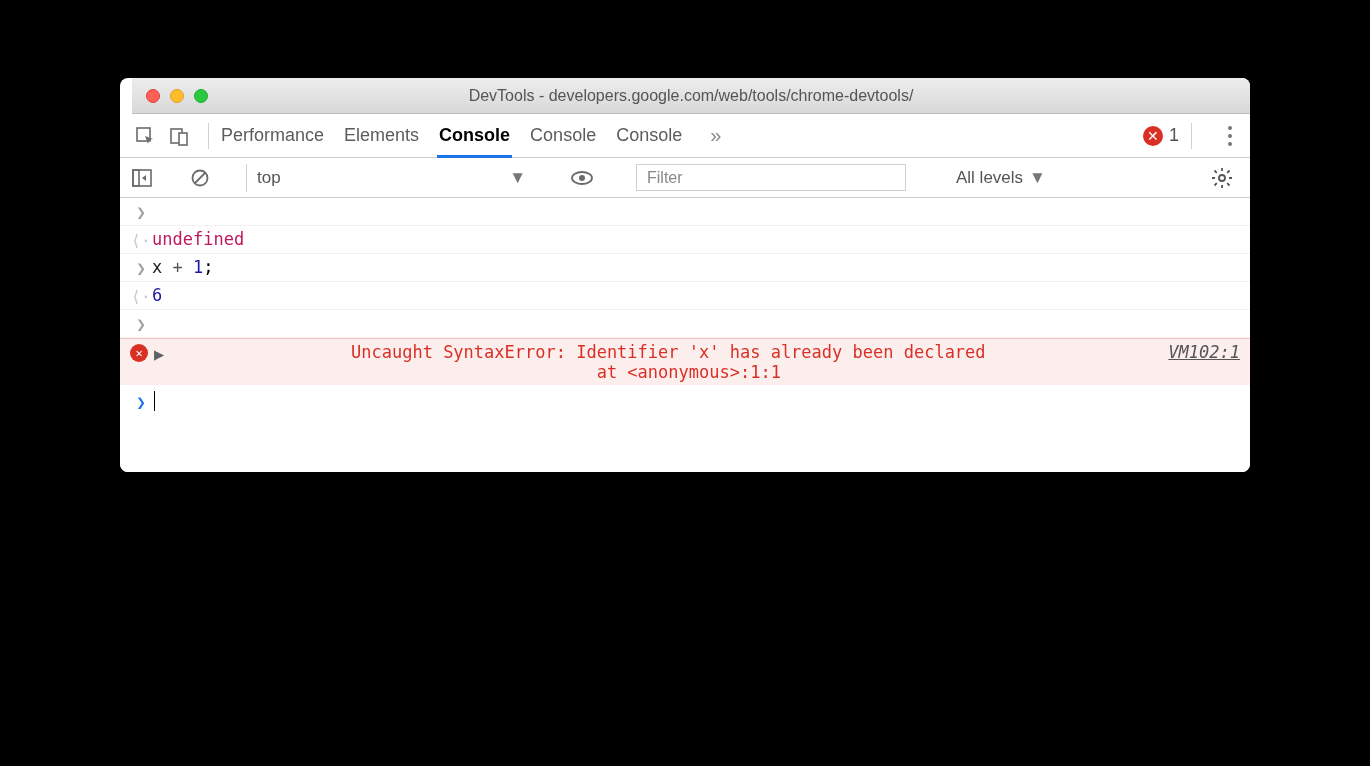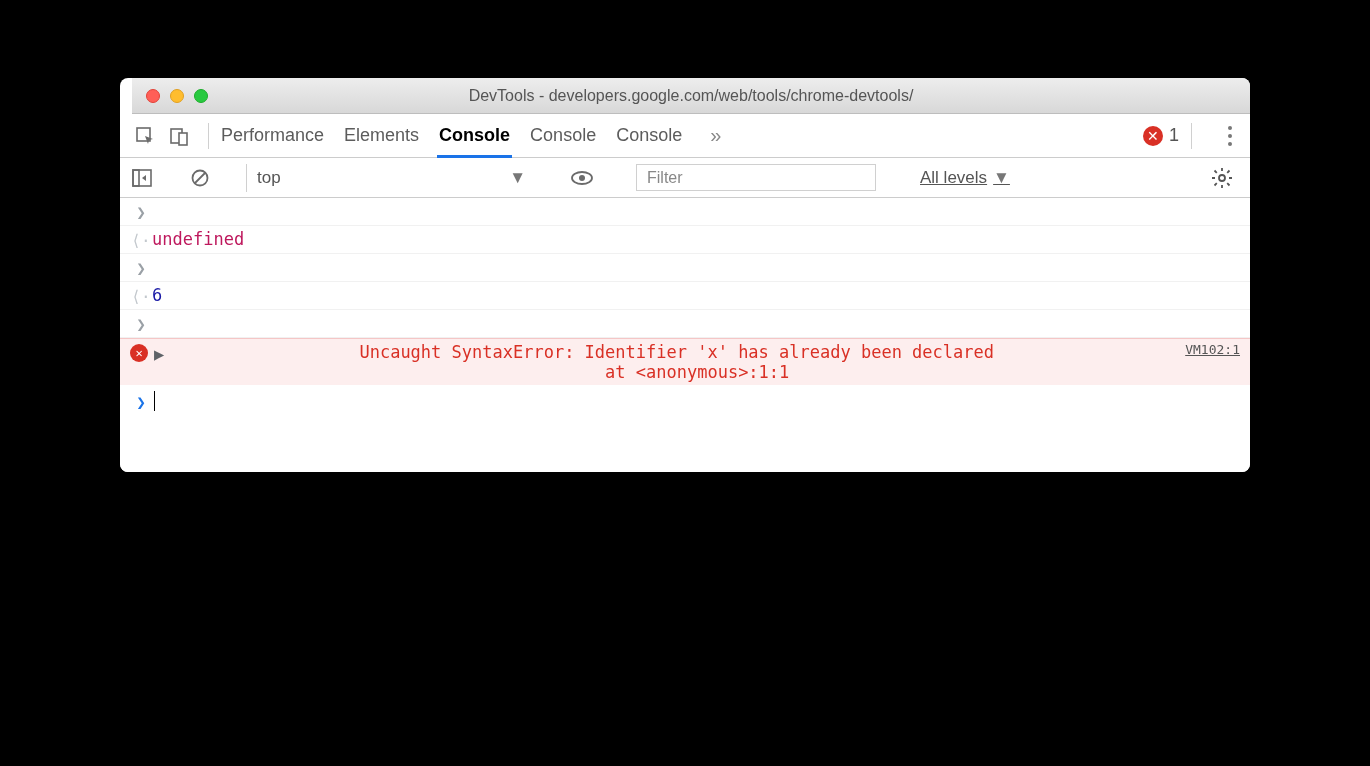--- a/index.html
+++ b/index.html
@@ -92,26 +92,26 @@
   color: #6b6b6b;
 }
 .ctx {
   display: flex; align-items: center; height: 28px;
   padding: 0 10px; margin-left: 4px;
   border-left: 1px solid #d0d0d0;
   min-width: 290px;
   justify-content: space-between;
 }
 .filter-input {
-  height: 27px; width: 240px; border: 1px solid #d0d0d0;
+  height: 27px; width: 270px; border: 1px solid #d0d0d0;
   padding: 0 10px; font-size: 16px; color:#333;
   margin-left: 12px;
 }
 .filter-input::placeholder { color:#888; }
-.levels { margin-left: 18px; display:flex; align-items:flex-start; gap:6px;text-decoration:underline; }
+.levels { margin-left: 24px; display:flex; align-items:flex-start; gap:6px; }
 .gear { margin-left:auto; margin-right:6px; }
 
 
 .console {
   background: #fff;
   font-family: Menlo, Consolas, monospace;
   font-size: 17px;
 }
 .row {
   display: flex; align-items: flex-start;
@@ -144,21 +144,22 @@
 .err-ico {
   width:18px; height:18px; border-radius:50%; background:#d93025;
   display:flex;align-items:center;justify-content:center; flex:none;
   margin-right:6px; margin-top:2px;
 }
 .err-wrap { flex:1; display:flex;text-align:center; }
 .err-text { flex:1; }
 .err-src {
   color:#555; text-decoration: underline;
   font-family: Menlo, Consolas, monospace;
-  font-size:13px;
+  font-size:17px;
+  font-style:italic;
 }
 .prompt-row {
   display:flex; padding:6px 10px 60px 10px;
 }
 .cursor {
   display:inline-block; width:1px; height:20px; background:#000;
   margin-left:2px;
   animation: blink 1s step-end infinite;
 }
 @keyframes blink { 50% { opacity:0; } }
@@ -266,20 +267,21 @@
       <div class="gutter in">❯</div>
     </div>
 
     <div class="row">
       <div class="gutter out">⟨·</div>
       <div class="code undef">undefined</div>
     </div>
 
     <div class="row">
       <div class="gutter in">❯</div>
+      <div class="code"><span class="var">x </span><span class="op">+ </span><span class="num">1</span><span>;</span></div>
     </div>
 
     <div class="row">
       <div class="gutter out">⟨·</div>
       <div class="code res-num">6</div>
     </div>
 
     <div class="row">
       <div class="gutter in">❯</div>
     </div>

